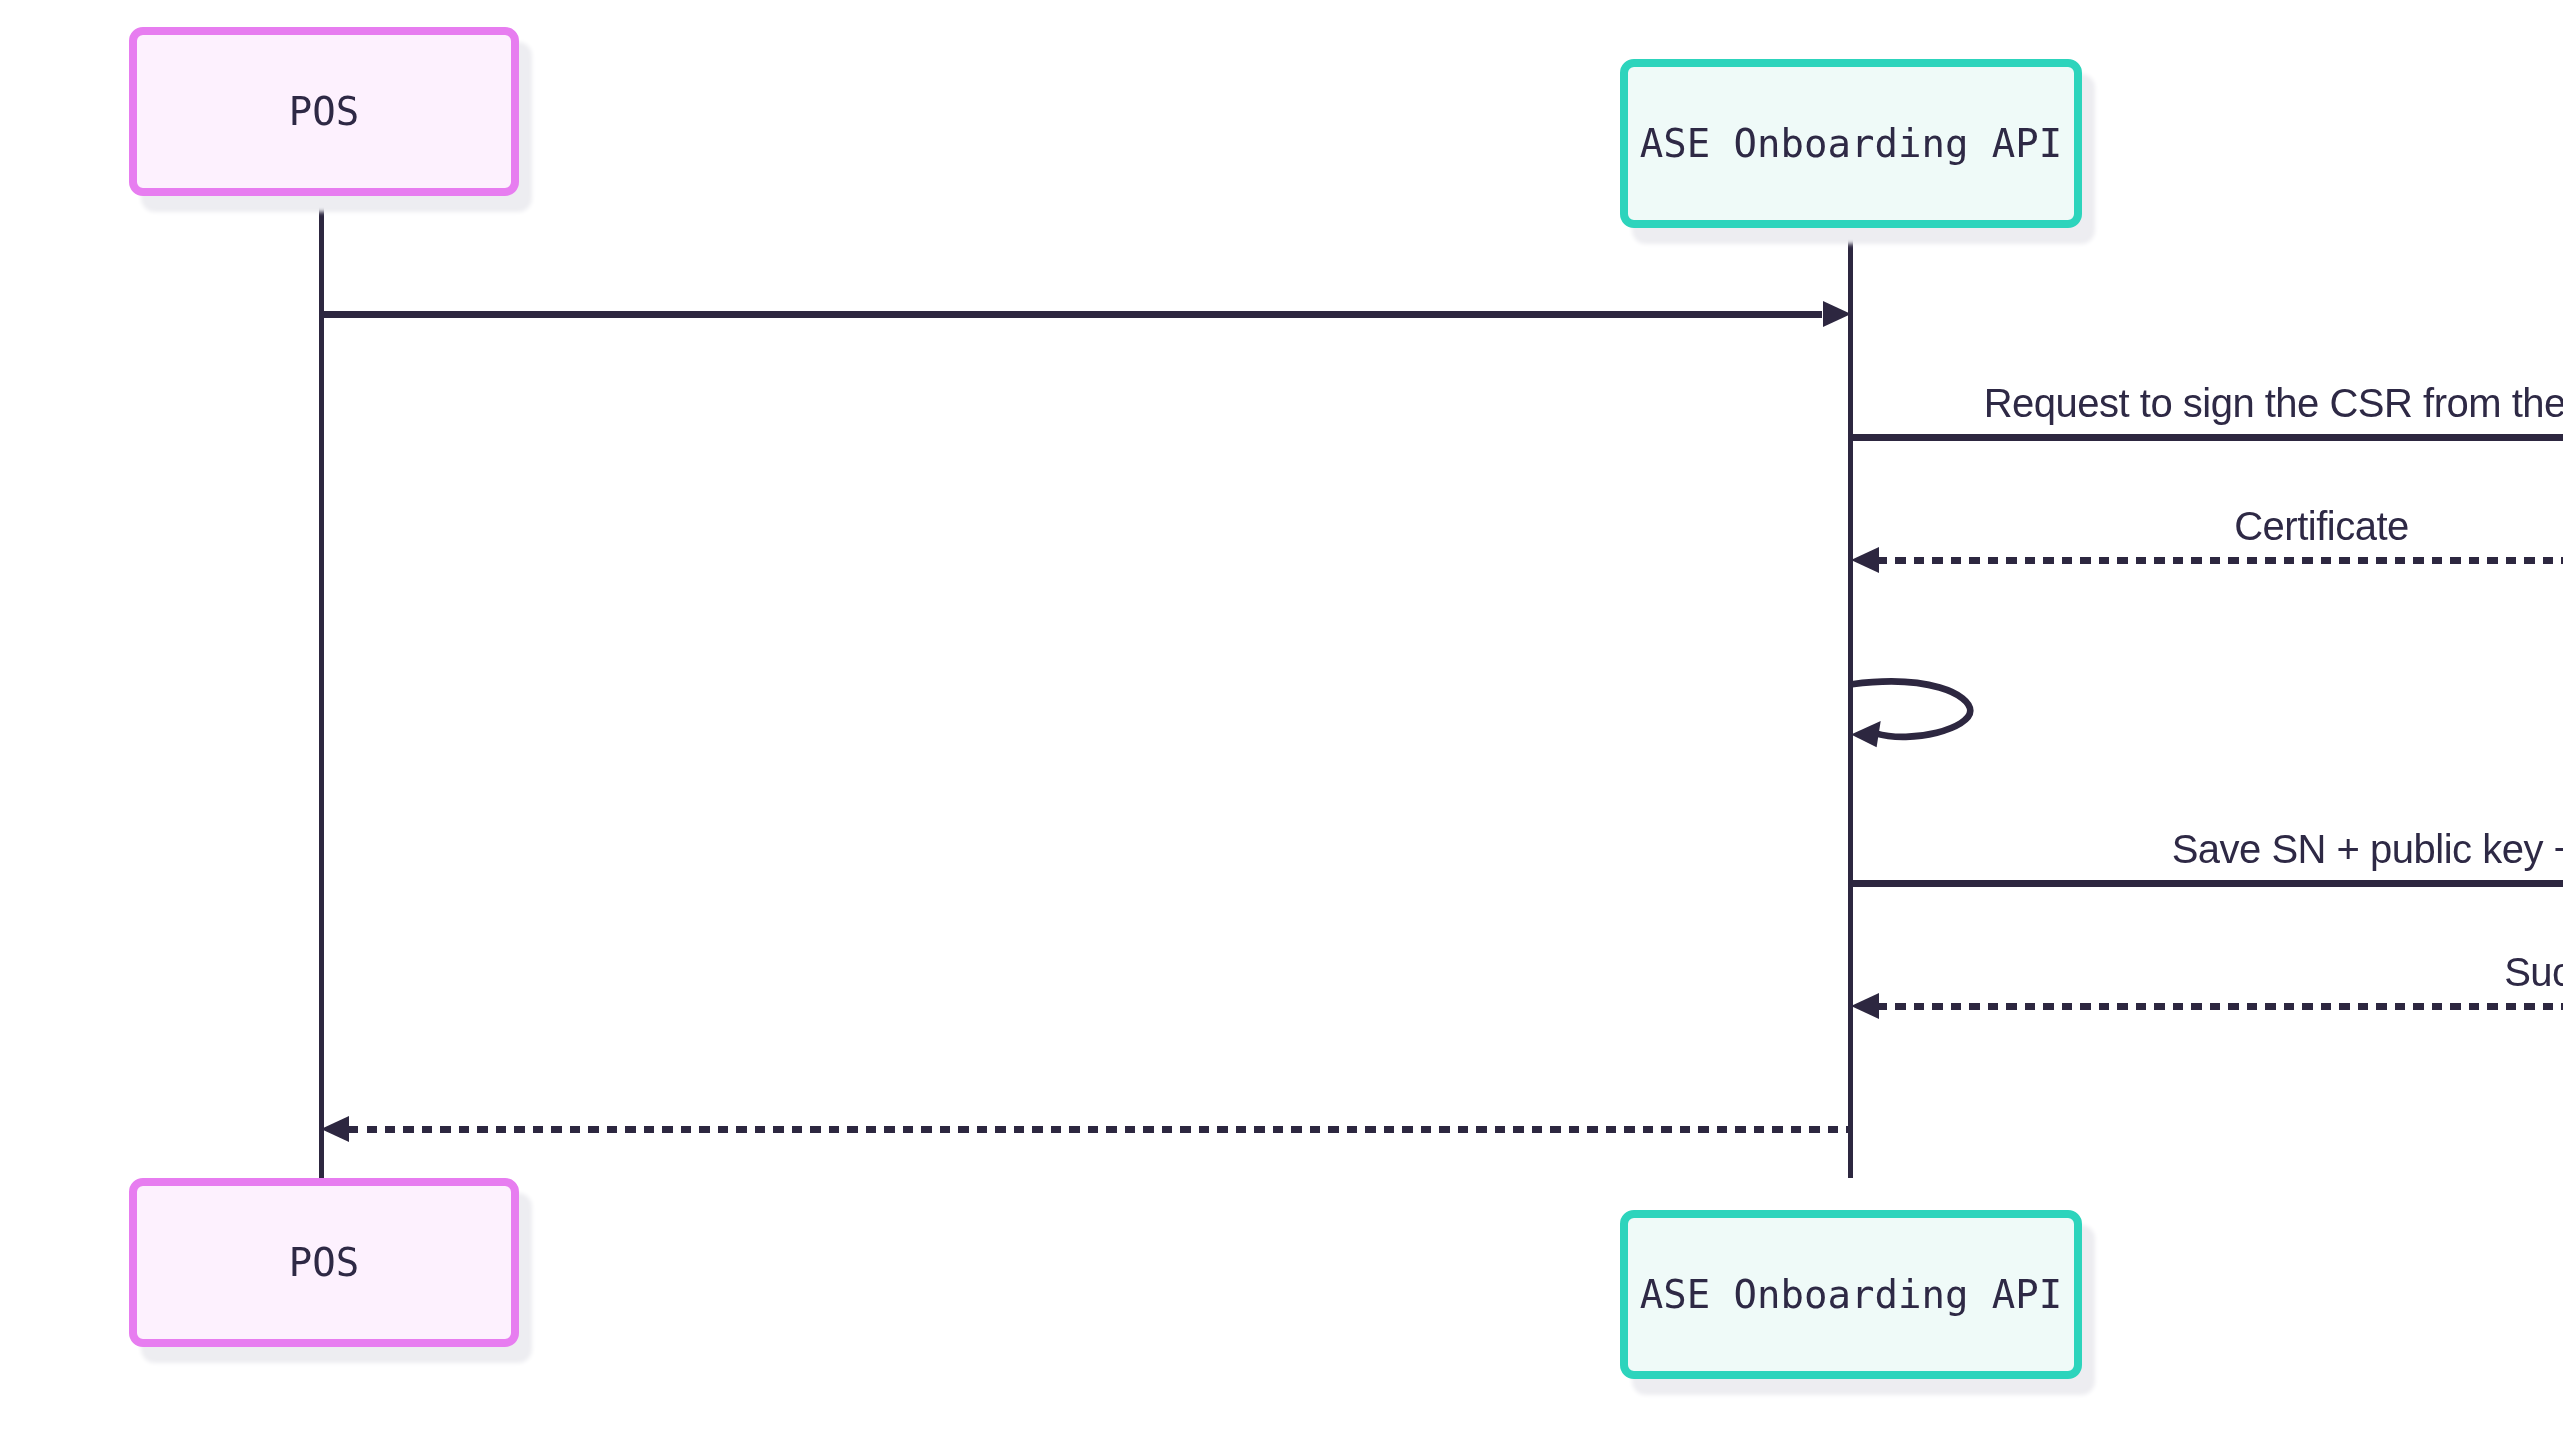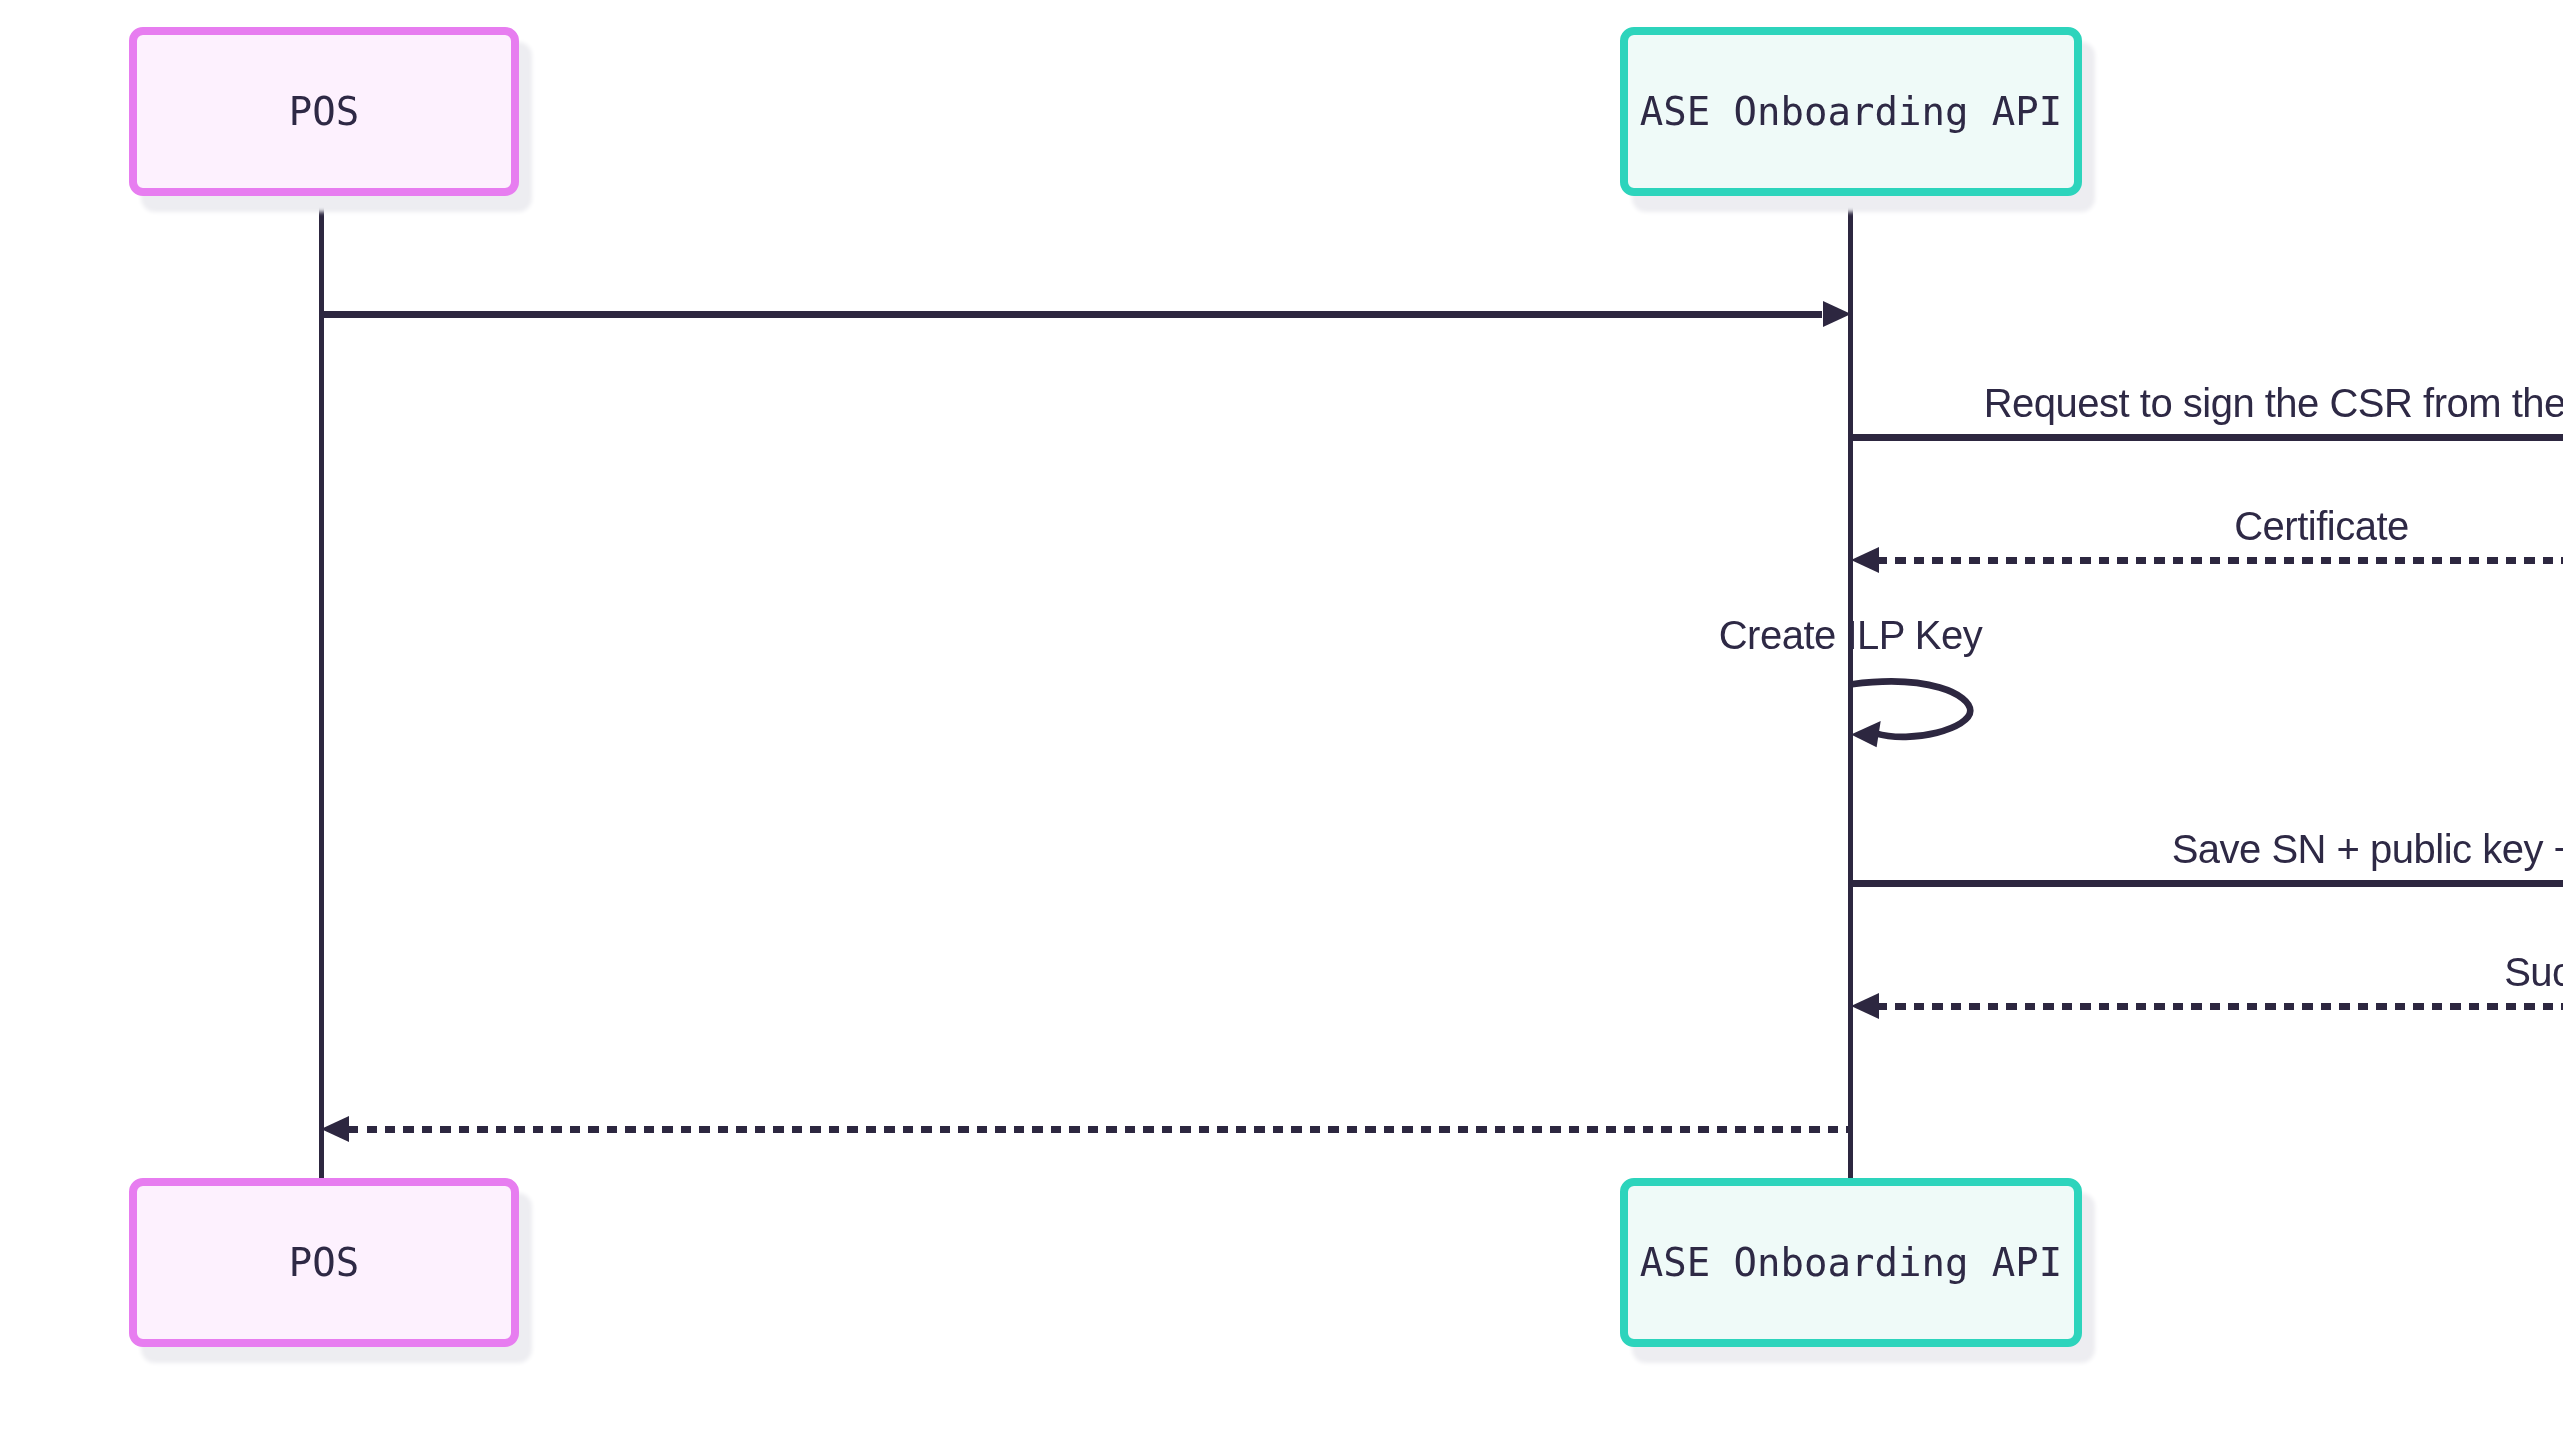--- a/index.html
+++ b/index.html
@@ -17,21 +17,21 @@
     border:8.2px solid #000;
     border-radius:14px;
     display:flex;align-items:center;justify-content:center;
     font-family:"DejaVu Sans Mono", monospace;
     font-size:39px;
     color:#2e2945;
     box-shadow:12.3px 15.4px 4.1px #ededf1;
     white-space:nowrap;
   }
   .actor.pos{background:#fdf1fe;border-color:#e77df0;}
-  .actor.api{background:#effaf8;border-color:#2dd4bc;}
+  .actor.api{background:#effaf8;border-color:#2dd4bc;margin-top:32px;}
 
   .lifeline{
     position:absolute;
     top:195px;height:983px;width:5.1px;
     background:#2d2740;
   }
 
   .msg-label{
     position:absolute;
     font-size:40px;
@@ -80,21 +80,20 @@
   <div class="line-solid" style="left:321px;width:1501px;top:311px;"></div>
   <div class="arrow-right" style="left:1823px;top:301px;"></div>
 
   <div class="msg-label" style="left:1851px;width:941px;top:379px;">Request to sign the CSR from the POS</div>
   <div class="line-solid" style="left:1851px;width:913px;top:434px;"></div>
 
   <div class="msg-label" style="left:1851px;width:941px;top:502px;">Certificate</div>
   <div class="line-dotted" style="left:1877px;width:914px;top:557px;"></div>
   <div class="arrow-left" style="left:1851px;top:547px;"></div>
 
-  <div class="msg-label" style="left:1543px;width:615px;top:611px;">Create ILP Key</div>
   <svg class="selfloop" style="left:1851px;top:679px;" width="128" height="77" viewBox="0 0 250 150">
     <path d="M 2 10 C 150 -10, 233 30, 233 62 C 233 96, 120 127, 48 106" fill="none" stroke="#2d2740" stroke-width="13"></path>
     <polygon points="0,108 58,82 50,133" fill="#2d2740"></polygon>
   </svg>
 
   <div class="msg-label" style="left:1851px;width:1454px;top:825px;">Save SN + public key + ILP Key (Terminal Key)</div>
   <div class="line-solid" style="left:1851px;width:1427px;top:880px;"></div>
 
   <div class="msg-label" style="left:1851px;width:1454px;top:948px;">Success</div>
   <div class="line-dotted" style="left:1877px;width:1428px;top:1003px;"></div>

